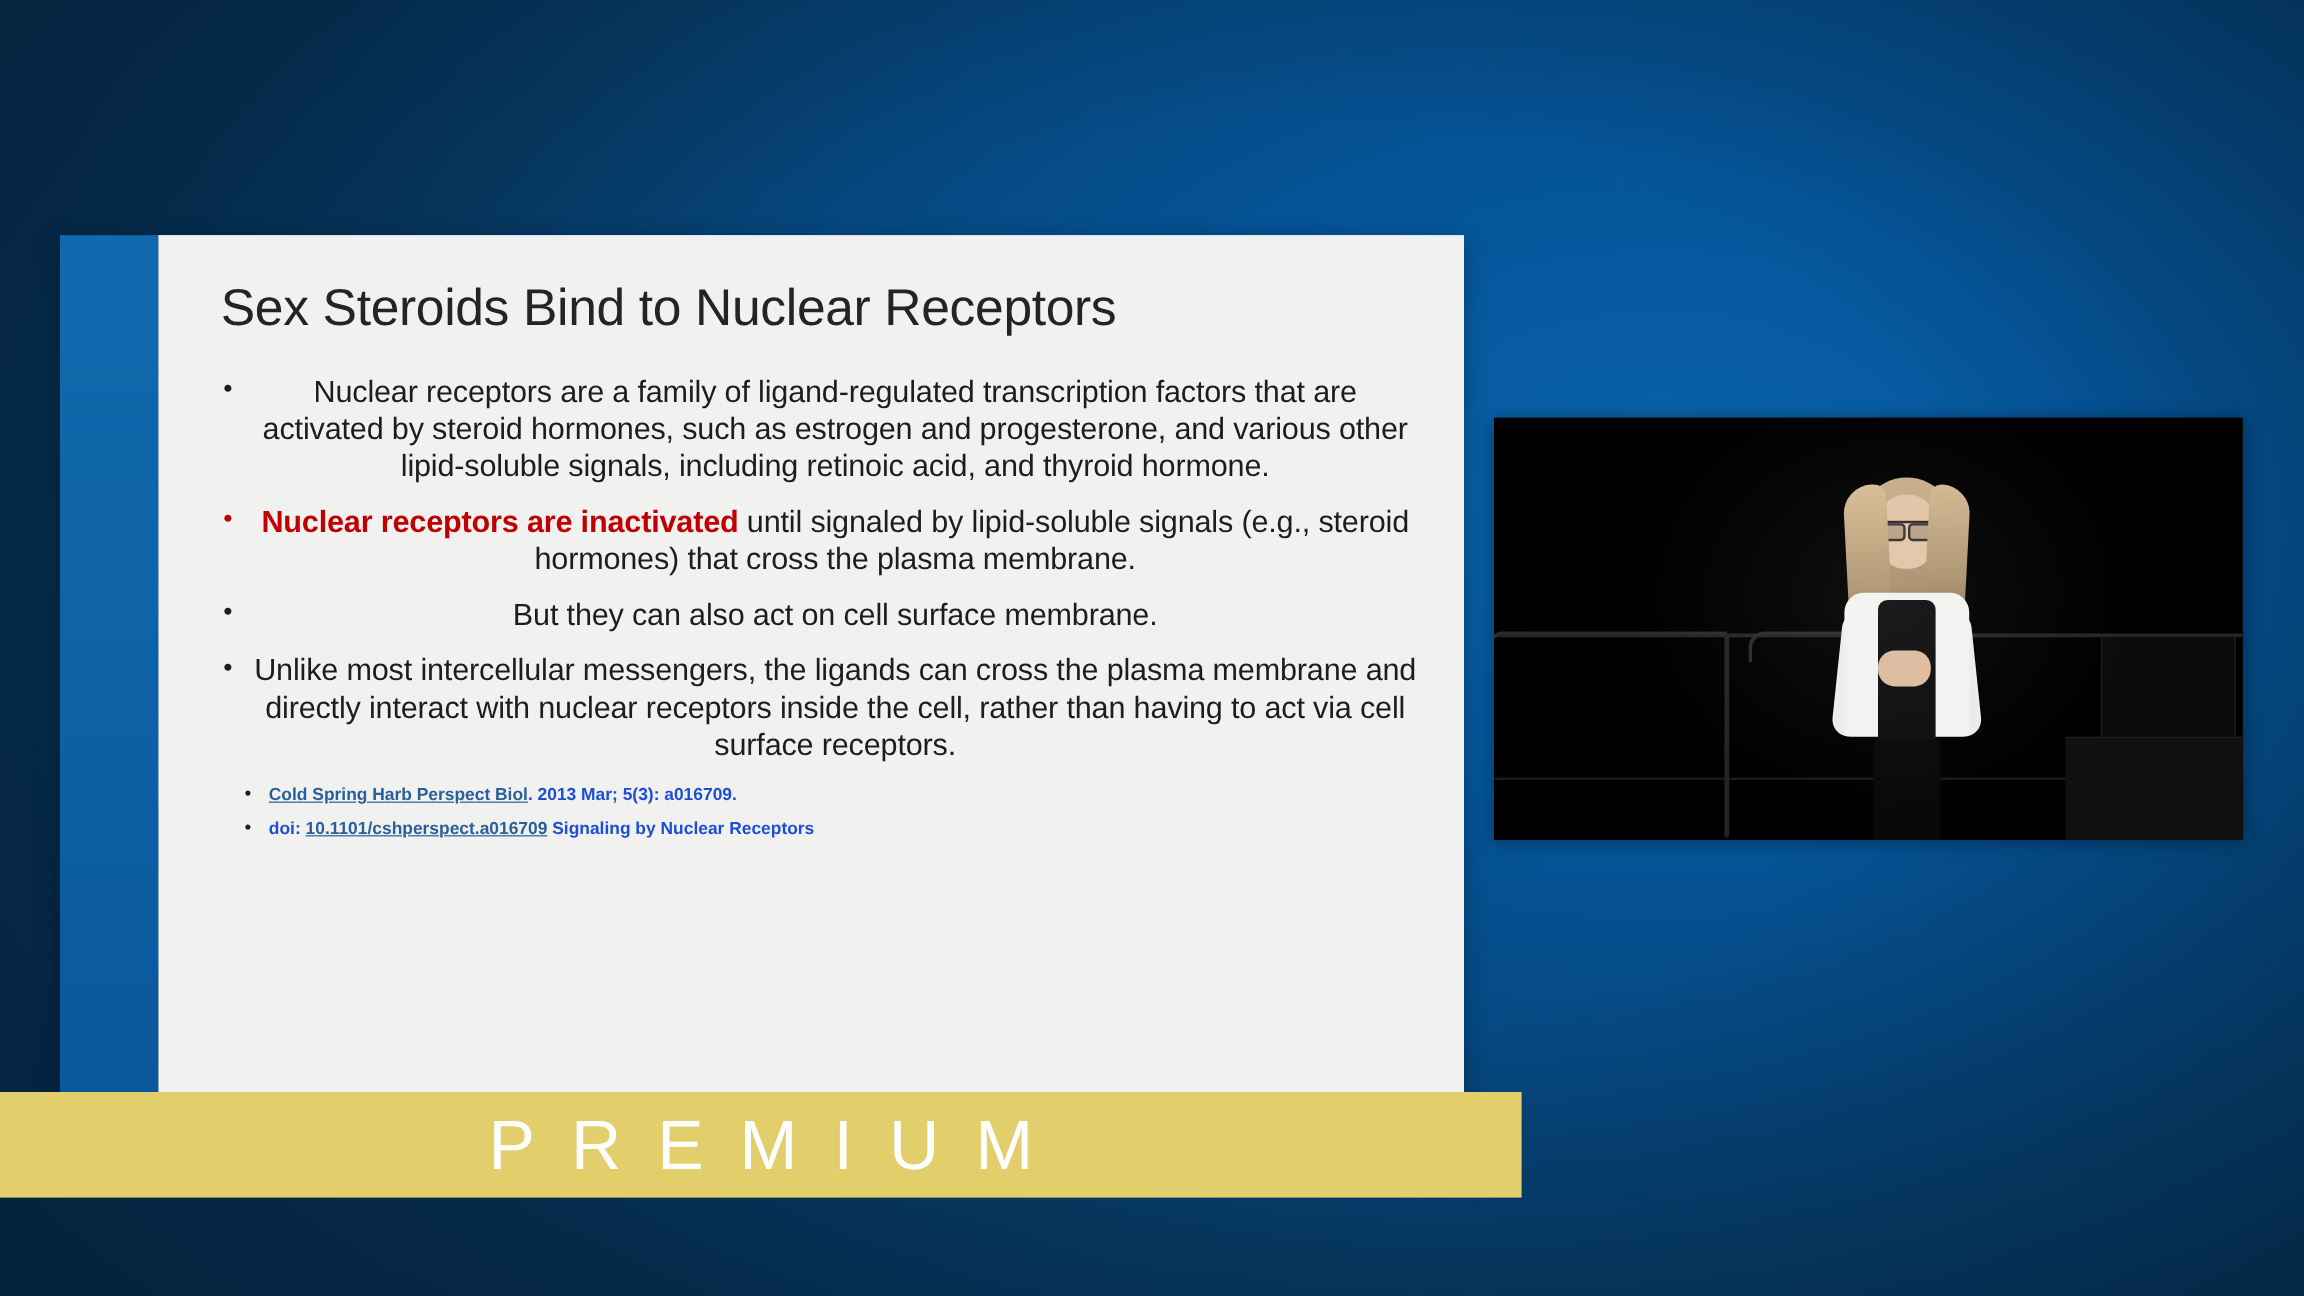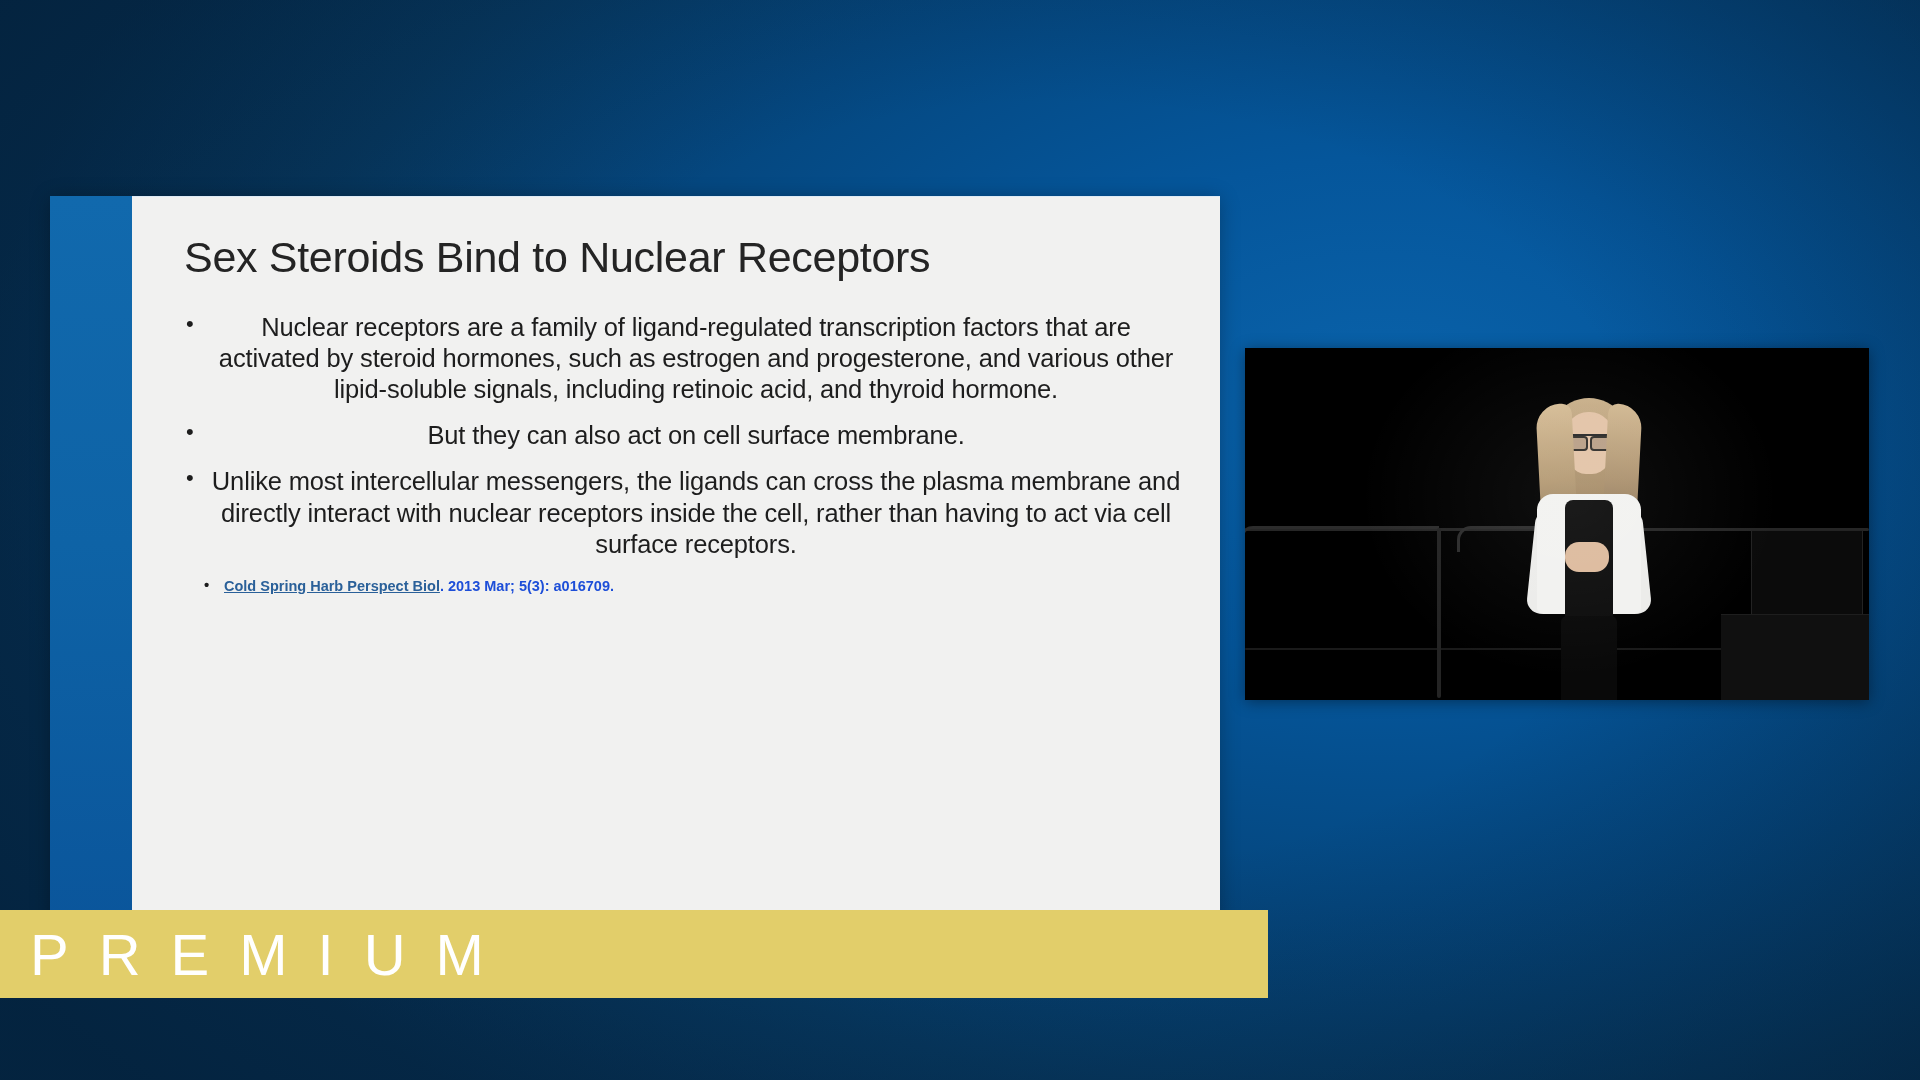--- a/index.html
+++ b/index.html
@@ -231,21 +231,21 @@
 
   
   #premium-banner {
     position: absolute;
     left: 0; top: 910px;
     width: 1268px; height: 88px;
     background: #e2ce6a;
     z-index: 5;
     display: flex;
     align-items: center;
-    justify-content: flex-start;
+    justify-content: center;
   }
   #premium-label {
     color: #ffffff;
     font-size: 58px;
     font-weight: 400;
     letter-spacing: 30px;
     text-indent: 30px;
     font-family: "Liberation Sans", sans-serif;
   }
 </style>
@@ -260,34 +260,40 @@
     <div id="slide">
 
       <h1 id="slide-title">Sex Steroids Bind to Nuclear Receptors</h1>
 
       <ul class="bullets">
 
         <li>
           <span>Nuclear receptors are a family of ligand-regulated transcription factors that are activated by steroid hormones, such as estrogen and progesterone, and various other lipid-soluble signals, including retinoic acid, and thyroid hormone.</span>
         </li>
 
+        <li class="red-lead">
+          <span class="red">Nuclear receptors are inactivated</span><span> until signaled by lipid-soluble signals (e.g., steroid hormones) that cross the plasma membrane.</span>
+        </li>
 
 
         <li>
           <span>But they can also act on cell surface membrane.</span>
         </li>
 
         <li>
           <span>Unlike most intercellular messengers, the ligands can cross the plasma membrane and directly interact with nuclear receptors inside the cell, rather than having to act via cell surface receptors.</span>
         </li>
       </ul>
 
       <ul class="cites">
         <li>
           <span class="cite-plain"></span><a class="link" href="#">Cold Spring Harb Perspect Biol</a><span class="cite-plain">. 2013 Mar; 5(3): a016709.</span>
+        </li>
+        <li>
+          <span class="cite-plain">doi: </span><a class="link" href="#">10.1101/cshperspect.a016709</a><span class="cite-plain"> Signaling by Nuclear Receptors</span>
         </li>
       </ul>
 
     </div>
   </div>
 
   <div id="video-panel">
     <div class="rail rail-h1"></div>
     <div class="rail rail-h2"></div>
     <div class="rail-cap" style="left:-6px;"></div>

